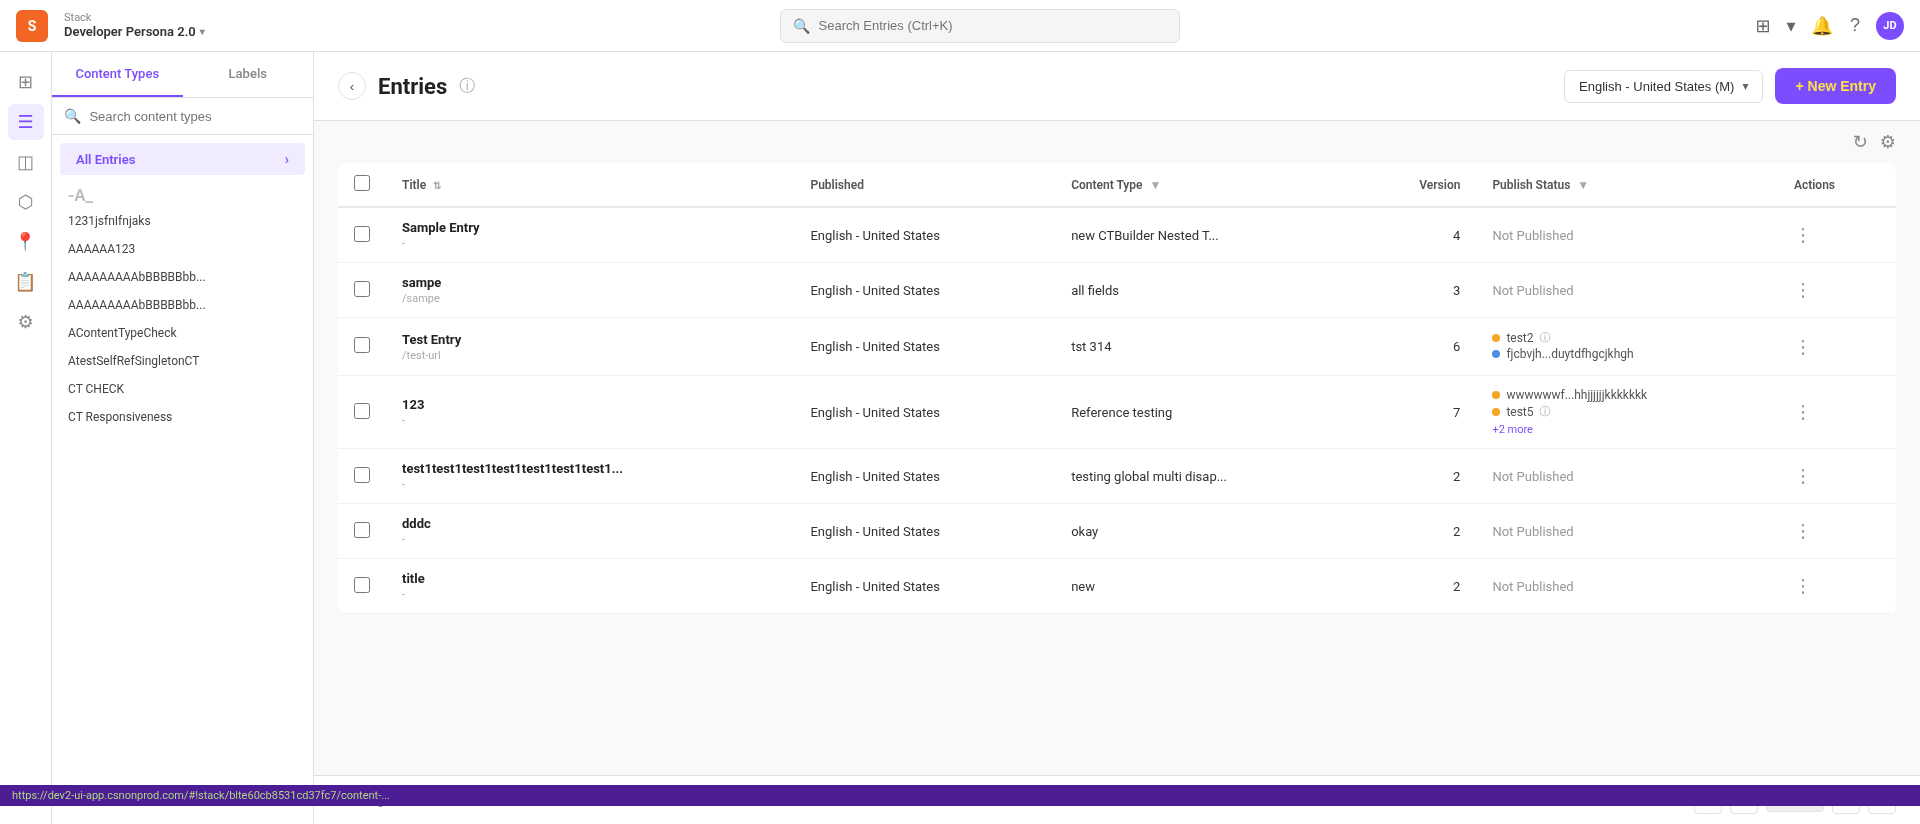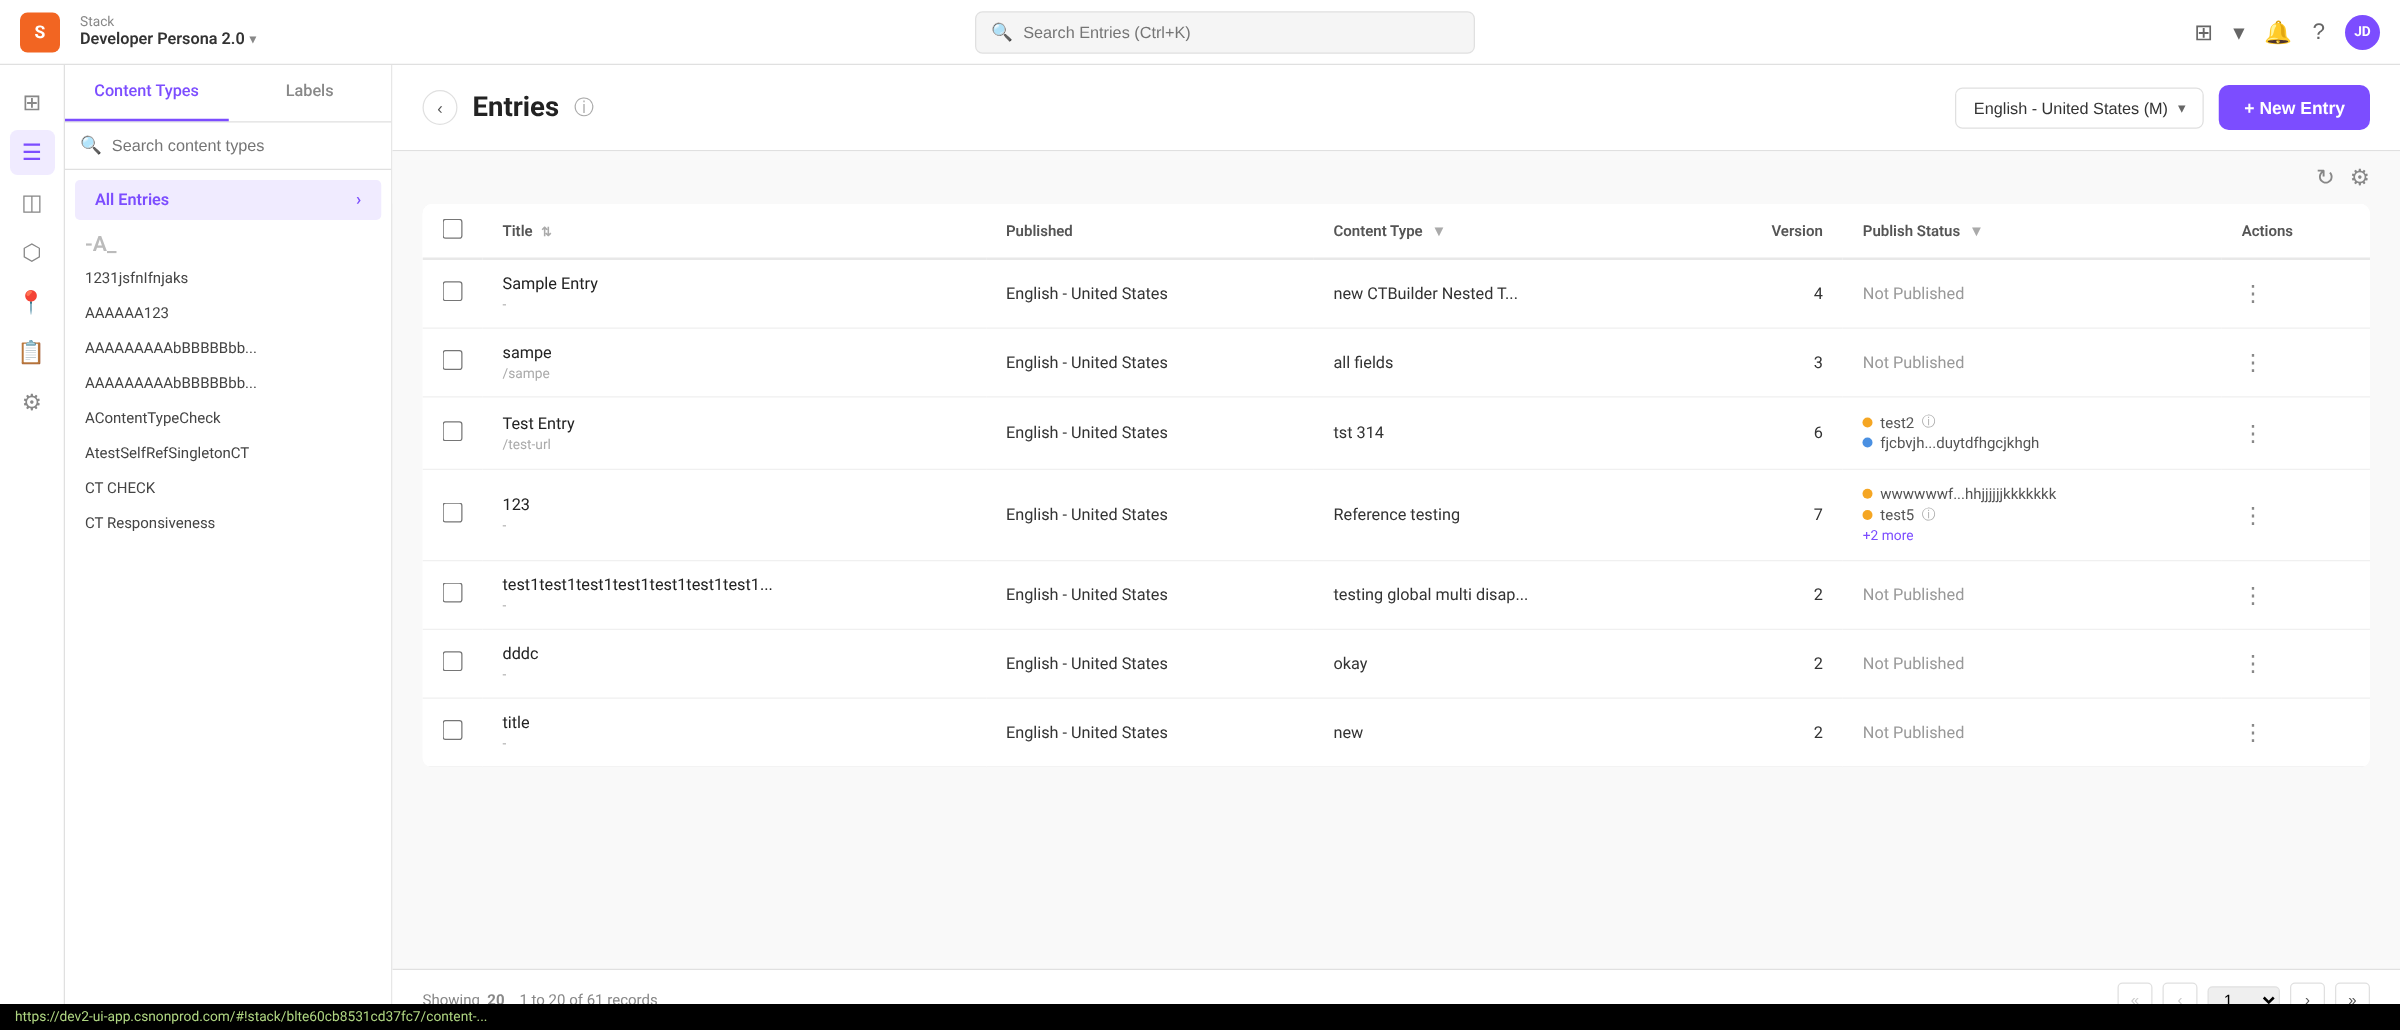--- a/index.html
+++ b/index.html
@@ -91,21 +91,21 @@
     .header-actions { margin-left: auto; display: flex; align-items: center; gap: 12px; padding-left: 43px; }
     .lang-selector {
       display: flex; align-items: center; gap: 8px;
       border: 1px solid #e0e0e0; border-radius: 6px; padding: 8px 14px;
       font-size: 13px; font-weight: 500; color: #333; cursor: pointer; background: #fff;
     }
     .lang-selector .dropdown-arrow { color: #666; font-size: 12px; }
 
     .new-entry-btn {
       display: flex; align-items: center; gap: 8px;
-      background: #7c4dff; color: #ffffff; border: none; border-radius: 8px;
+      background: #7c4dff; color: #fde047; border: none; border-radius: 8px;
       padding: 10px 20px; font-size: 14px; font-weight: 600; cursor: pointer;
     }
 
     
     .table-toolbar {
       display: flex; align-items: center; justify-content: flex-end;
       padding: 10px 24px; gap: 12px; background: #f9f9f9;
     }
     .toolbar-icon-btn { background: none; border: none; cursor: pointer; color: #888; font-size: 18px; }
 
@@ -114,21 +114,21 @@
     thead tr { background: #fff; border-bottom: 2px solid #e8e8e8; }
     th {
       padding: 12px 16px; text-align: left; font-size: 12px; font-weight: 600; color: #555;
       white-space: nowrap;
     }
     th.sortable { cursor: pointer; }
     th .sort-icon { color: #aaa; font-size: 10px; margin-left: 4px; }
     th .filter-icon { color: #aaa; font-size: 12px; margin-left: 4px; cursor: pointer; }
     td { padding: 12px 16px; font-size: 13px; color: #333; border-bottom: 1px solid #f0f0f0; }
 
-    .td-title { font-weight: 400; color: #222; }
+    .td-title { font-weight: 700; color: #222; }
     .td-subtitle { font-size: 11px; color: #aaa; margin-top: 2px; }
 
     .not-published { color: #999; font-style: normal; }
     .publish-badge {
       display: flex; align-items: center; gap: 6px; font-size: 12px; color: #555; margin-bottom: 2px;
     }
     .dot { width: 8px; height: 8px; border-radius: 50%; display: inline-block; flex-shrink: 0; }
     .dot-yellow { background: #f5a623; }
     .dot-blue { background: #4a90e2; }
     .more-link { color: #7c4dff; font-size: 11px; cursor: pointer; }
@@ -143,22 +143,22 @@
       padding: 10px 24px; background: #fff; border-top: 1px solid #e0e0e0; font-size: 12px; color: #666;
     }
     .showing-text { font-size: 12px; color: #888; }
     .page-controls { display: flex; align-items: center; gap: 8px; }
     .page-btn { background: none; border: 1px solid #e0e0e0; border-radius: 4px; width: 28px; height: 28px; display: flex; align-items: center; justify-content: center; cursor: pointer; color: #555; font-size: 12px; }
     .page-btn:disabled { color: #ccc; cursor: default; }
     .page-select { border: 1px solid #e0e0e0; border-radius: 4px; padding: 2px 20px 2px 8px; font-size: 13px; cursor: pointer; }
 
     
     .status-bar {
-      background: #000000; color: #aed581; font-size: 11px; padding: 4px 12px;
-      position: fixed; bottom: 0; left: 0; right: 0;
+      background: #4c1d95; color: #aed581; font-size: 11px; padding: 4px 12px;
+      position: fixed; bottom: 18px; left: 0; right: 0;
     }
 
     .version-col { text-align: right; }
   </style>
 </head>
 <body>
 
 <nav class="top-nav">
   <div class="brand-logo">
     <span>S</span>

